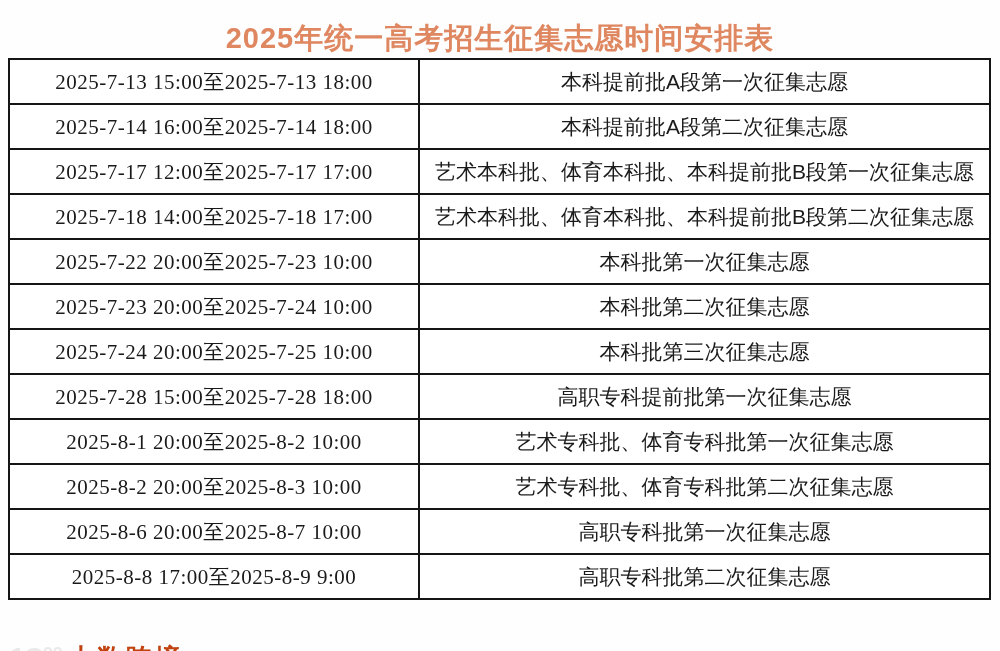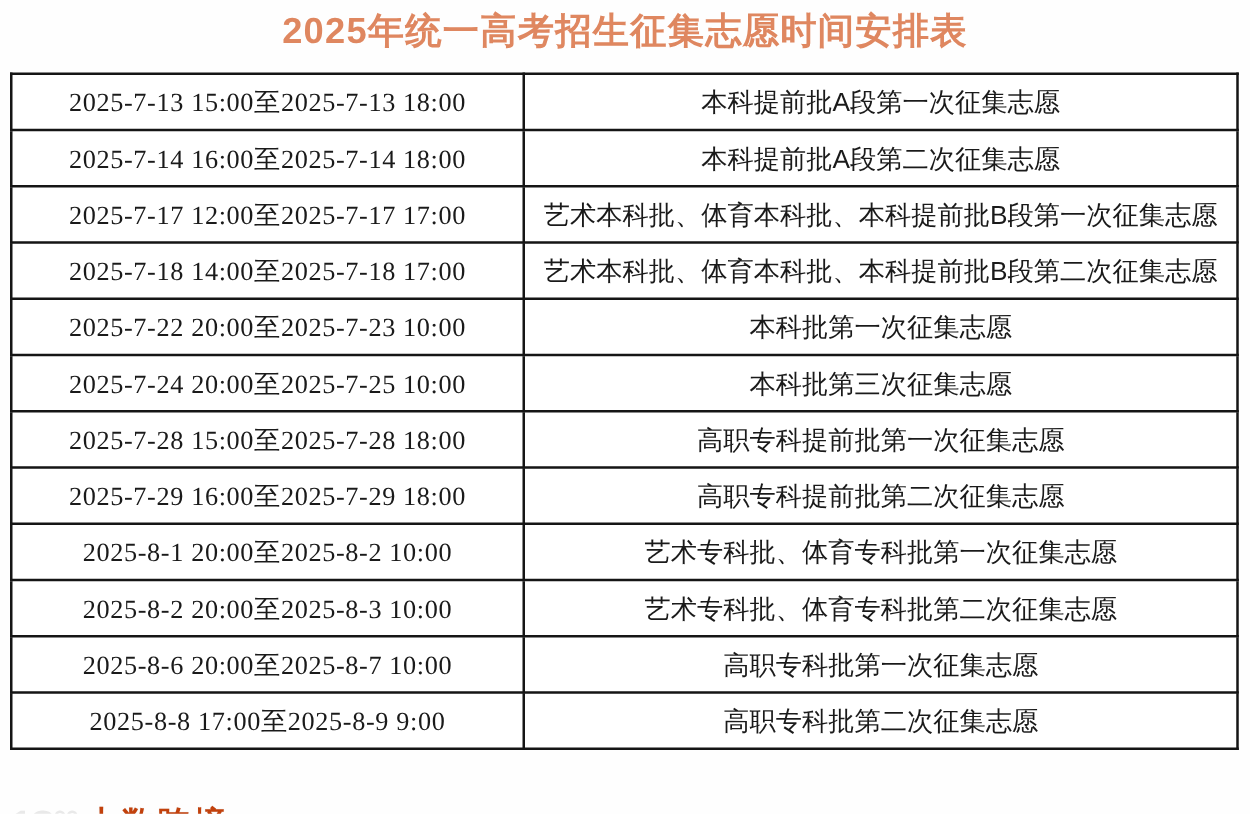--- a/index.html
+++ b/index.html
@@ -9,21 +9,21 @@
   body {
     width: 1000px;
     height: 651px;
     background: #fefefe;
     position: relative;
     overflow: hidden;
     font-family: "Liberation Sans", sans-serif;
   }
   .page-title {
     margin: 0;
-    padding-top: 9px;
+    padding-top: 22px;
     height: 44px;
     text-align: center;
     font-size: 29px;
     line-height: 32px;
     font-weight: bold;
     letter-spacing: 1px;
     color: #df8760;
     font-family: "Liberation Sans", sans-serif;
   }
   table.schedule {
@@ -100,30 +100,30 @@
       </tr>
       <tr>
         <td class="time-cell">2025-7-18 14:00至2025-7-18 17:00</td>
         <td class="batch-cell">艺术本科批、体育本科批、本科提前批B段第二次征集志愿</td>
       </tr>
       <tr>
         <td class="time-cell">2025-7-22 20:00至2025-7-23 10:00</td>
         <td class="batch-cell">本科批第一次征集志愿</td>
       </tr>
       <tr>
+        <td class="time-cell">2025-7-23 20:00至2025-7-24 10:00</td>
+        <td class="batch-cell">本科批第二次征集志愿</td>
+      </tr>
+      <tr>
         <td class="time-cell">2025-7-24 20:00至2025-7-25 10:00</td>
         <td class="batch-cell">本科批第三次征集志愿</td>
       </tr>
       <tr>
         <td class="time-cell">2025-7-28 15:00至2025-7-28 18:00</td>
         <td class="batch-cell">高职专科提前批第一次征集志愿</td>
-      </tr>
-      <tr>
-        <td class="time-cell">2025-7-29 16:00至2025-7-29 18:00</td>
-        <td class="batch-cell">高职专科提前批第二次征集志愿</td>
       </tr>
       <tr>
         <td class="time-cell">2025-8-1 20:00至2025-8-2 10:00</td>
         <td class="batch-cell">艺术专科批、体育专科批第一次征集志愿</td>
       </tr>
       <tr>
         <td class="time-cell">2025-8-2 20:00至2025-8-3 10:00</td>
         <td class="batch-cell">艺术专科批、体育专科批第二次征集志愿</td>
       </tr>
       <tr>

